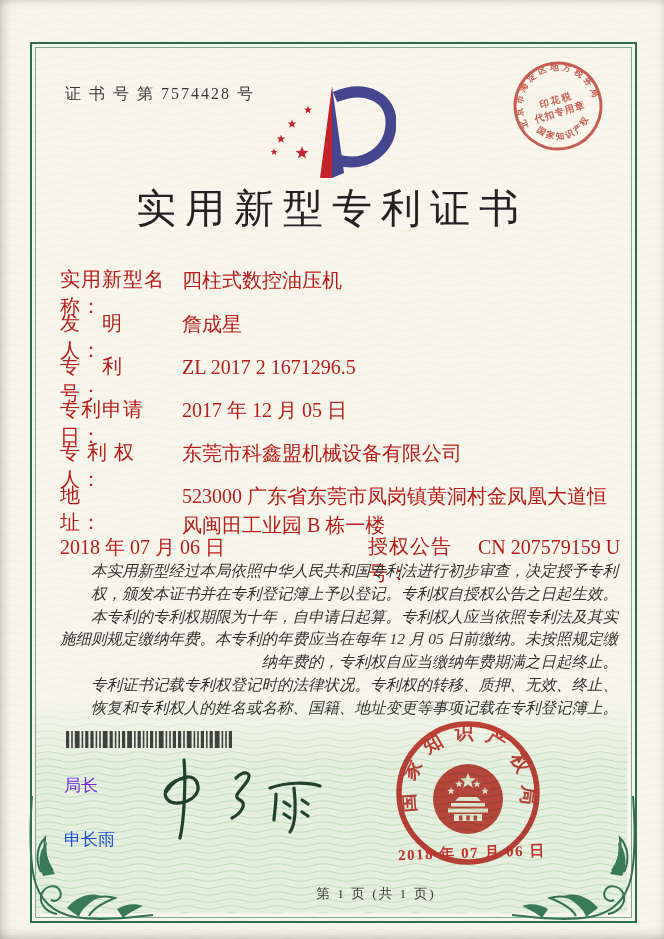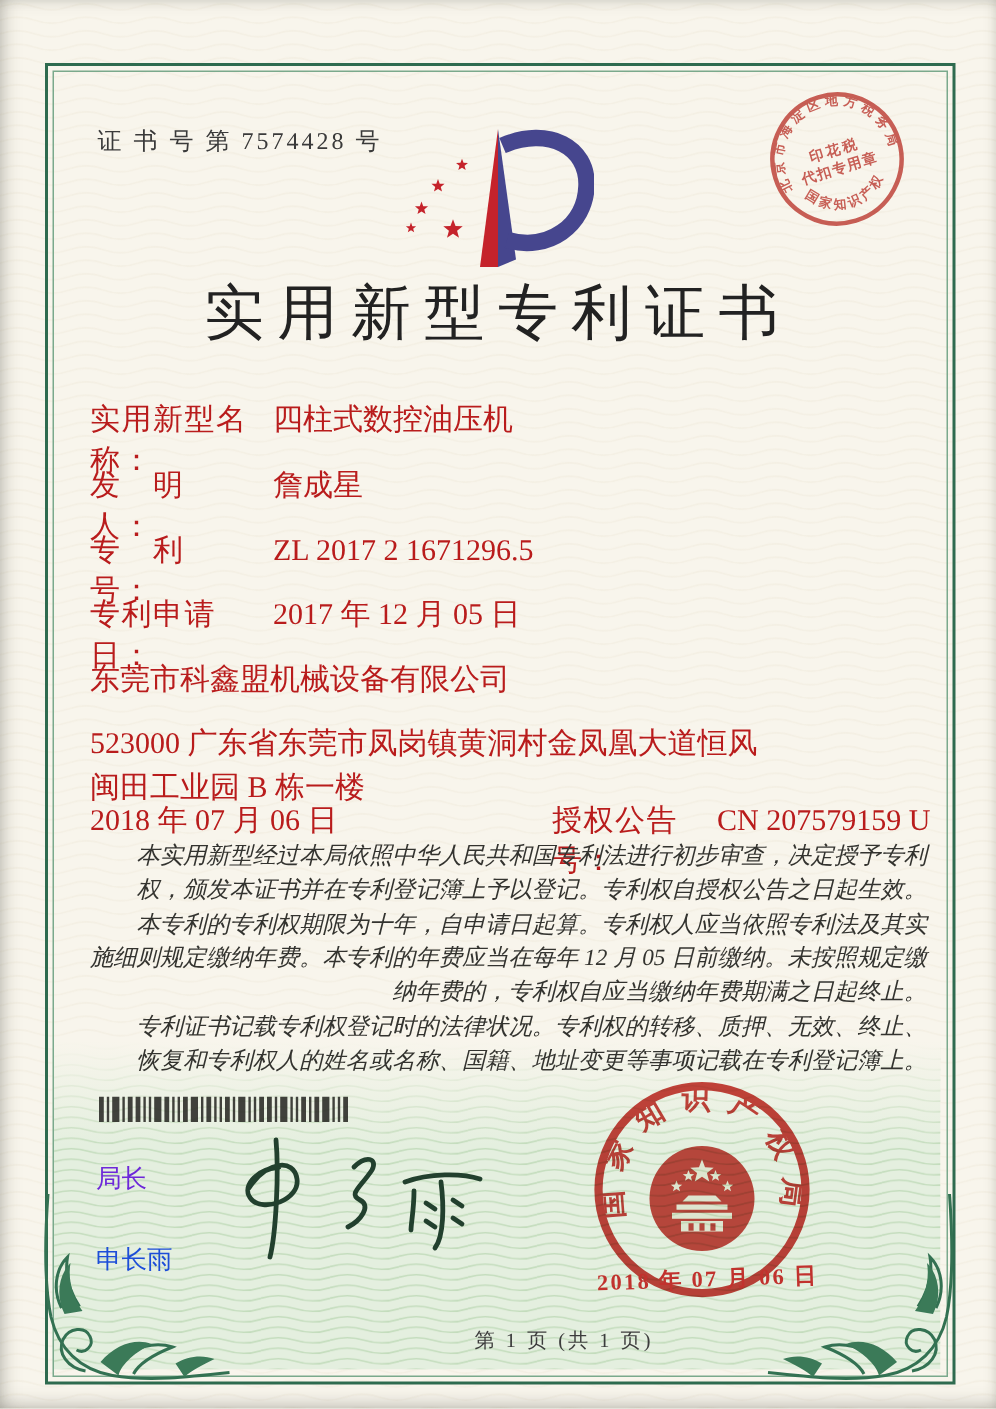--- a/index.html
+++ b/index.html
@@ -133,23 +133,25 @@
 </div>
 <div class="abs row" style="top:353px">
   <span class="lbl">专　利　号：</span>
   <span class="val">ZL 2017 2 1671296.5</span>
 </div>
 <div class="abs row" style="top:396px">
   <span class="lbl">专利申请日：</span>
   <span class="val">2017 年 12 月 05 日</span>
 </div>
 <div class="abs row" style="top:439px">
+  <span class="lbl">专 利 权 人：</span>
   <span class="val">东莞市科鑫盟机械设备有限公司</span>
 </div>
 <div class="abs row" style="top:482px">
+  <span class="lbl">地　　　址：</span>
   <span class="val">523000 广东省东莞市凤岗镇黄洞村金凤凰大道恒风闽田工业园 B 栋一楼</span>
 </div>
 <div class="abs row" style="top:533px">
   <span class="val">2018 年 07 月 06 日</span>
 </div>
 <div class="abs row" id="row-grant-no" style="top:533px">
   <span class="lbl">授权公告号：</span>
   <span class="val">CN 207579159 U</span>
 </div>
 

